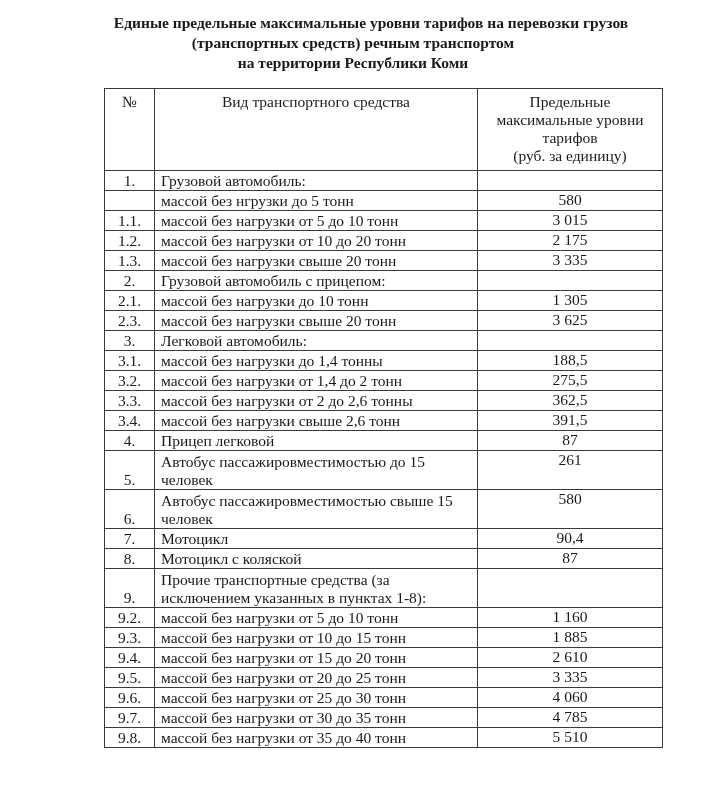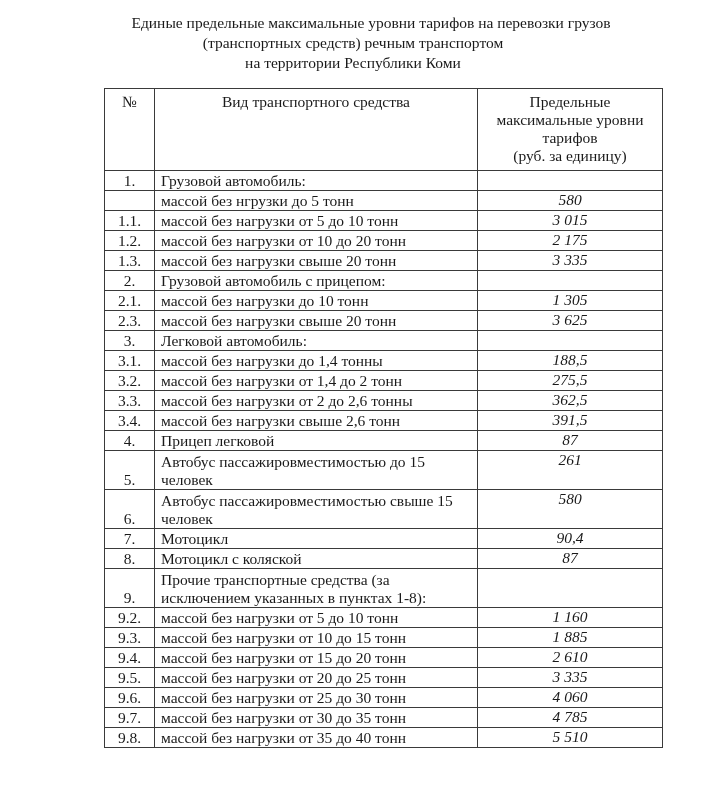--- a/index.html
+++ b/index.html
@@ -16,20 +16,21 @@
       color: #1a1a1a;
     }
     .title {
       position: absolute;
       left: 0;
       top: 13px;
       width: 706px;
       text-align: center;
       font-size: 15.5px;
       line-height: 20px;
+      font-weight: bold;
     }
     .title div { white-space: nowrap; }
     .title .l1 { padding-left: 36px; }
     table.tariffs {
       position: absolute;
       left: 104px;
       top: 88px;
       width: 558px;
       border-collapse: collapse;
       font-size: 15.5px;
@@ -59,21 +60,20 @@
       padding: 0;
     }
     td.name {
       text-align: left;
       padding-left: 8px;
       vertical-align: bottom;
     }
     td.val {
       text-align: center;
       vertical-align: top;
-      font-style: italic;
     }
     tr.multi td.name { white-space: normal; }
     tr.multi td { height: 38px; }
     th.head-val div { white-space: nowrap; }
   </style>
 </head>
 <body>
 
 <div class="title">
   <div class="l1">Единые предельные максимальные уровни тарифов на перевозки грузов</div>

